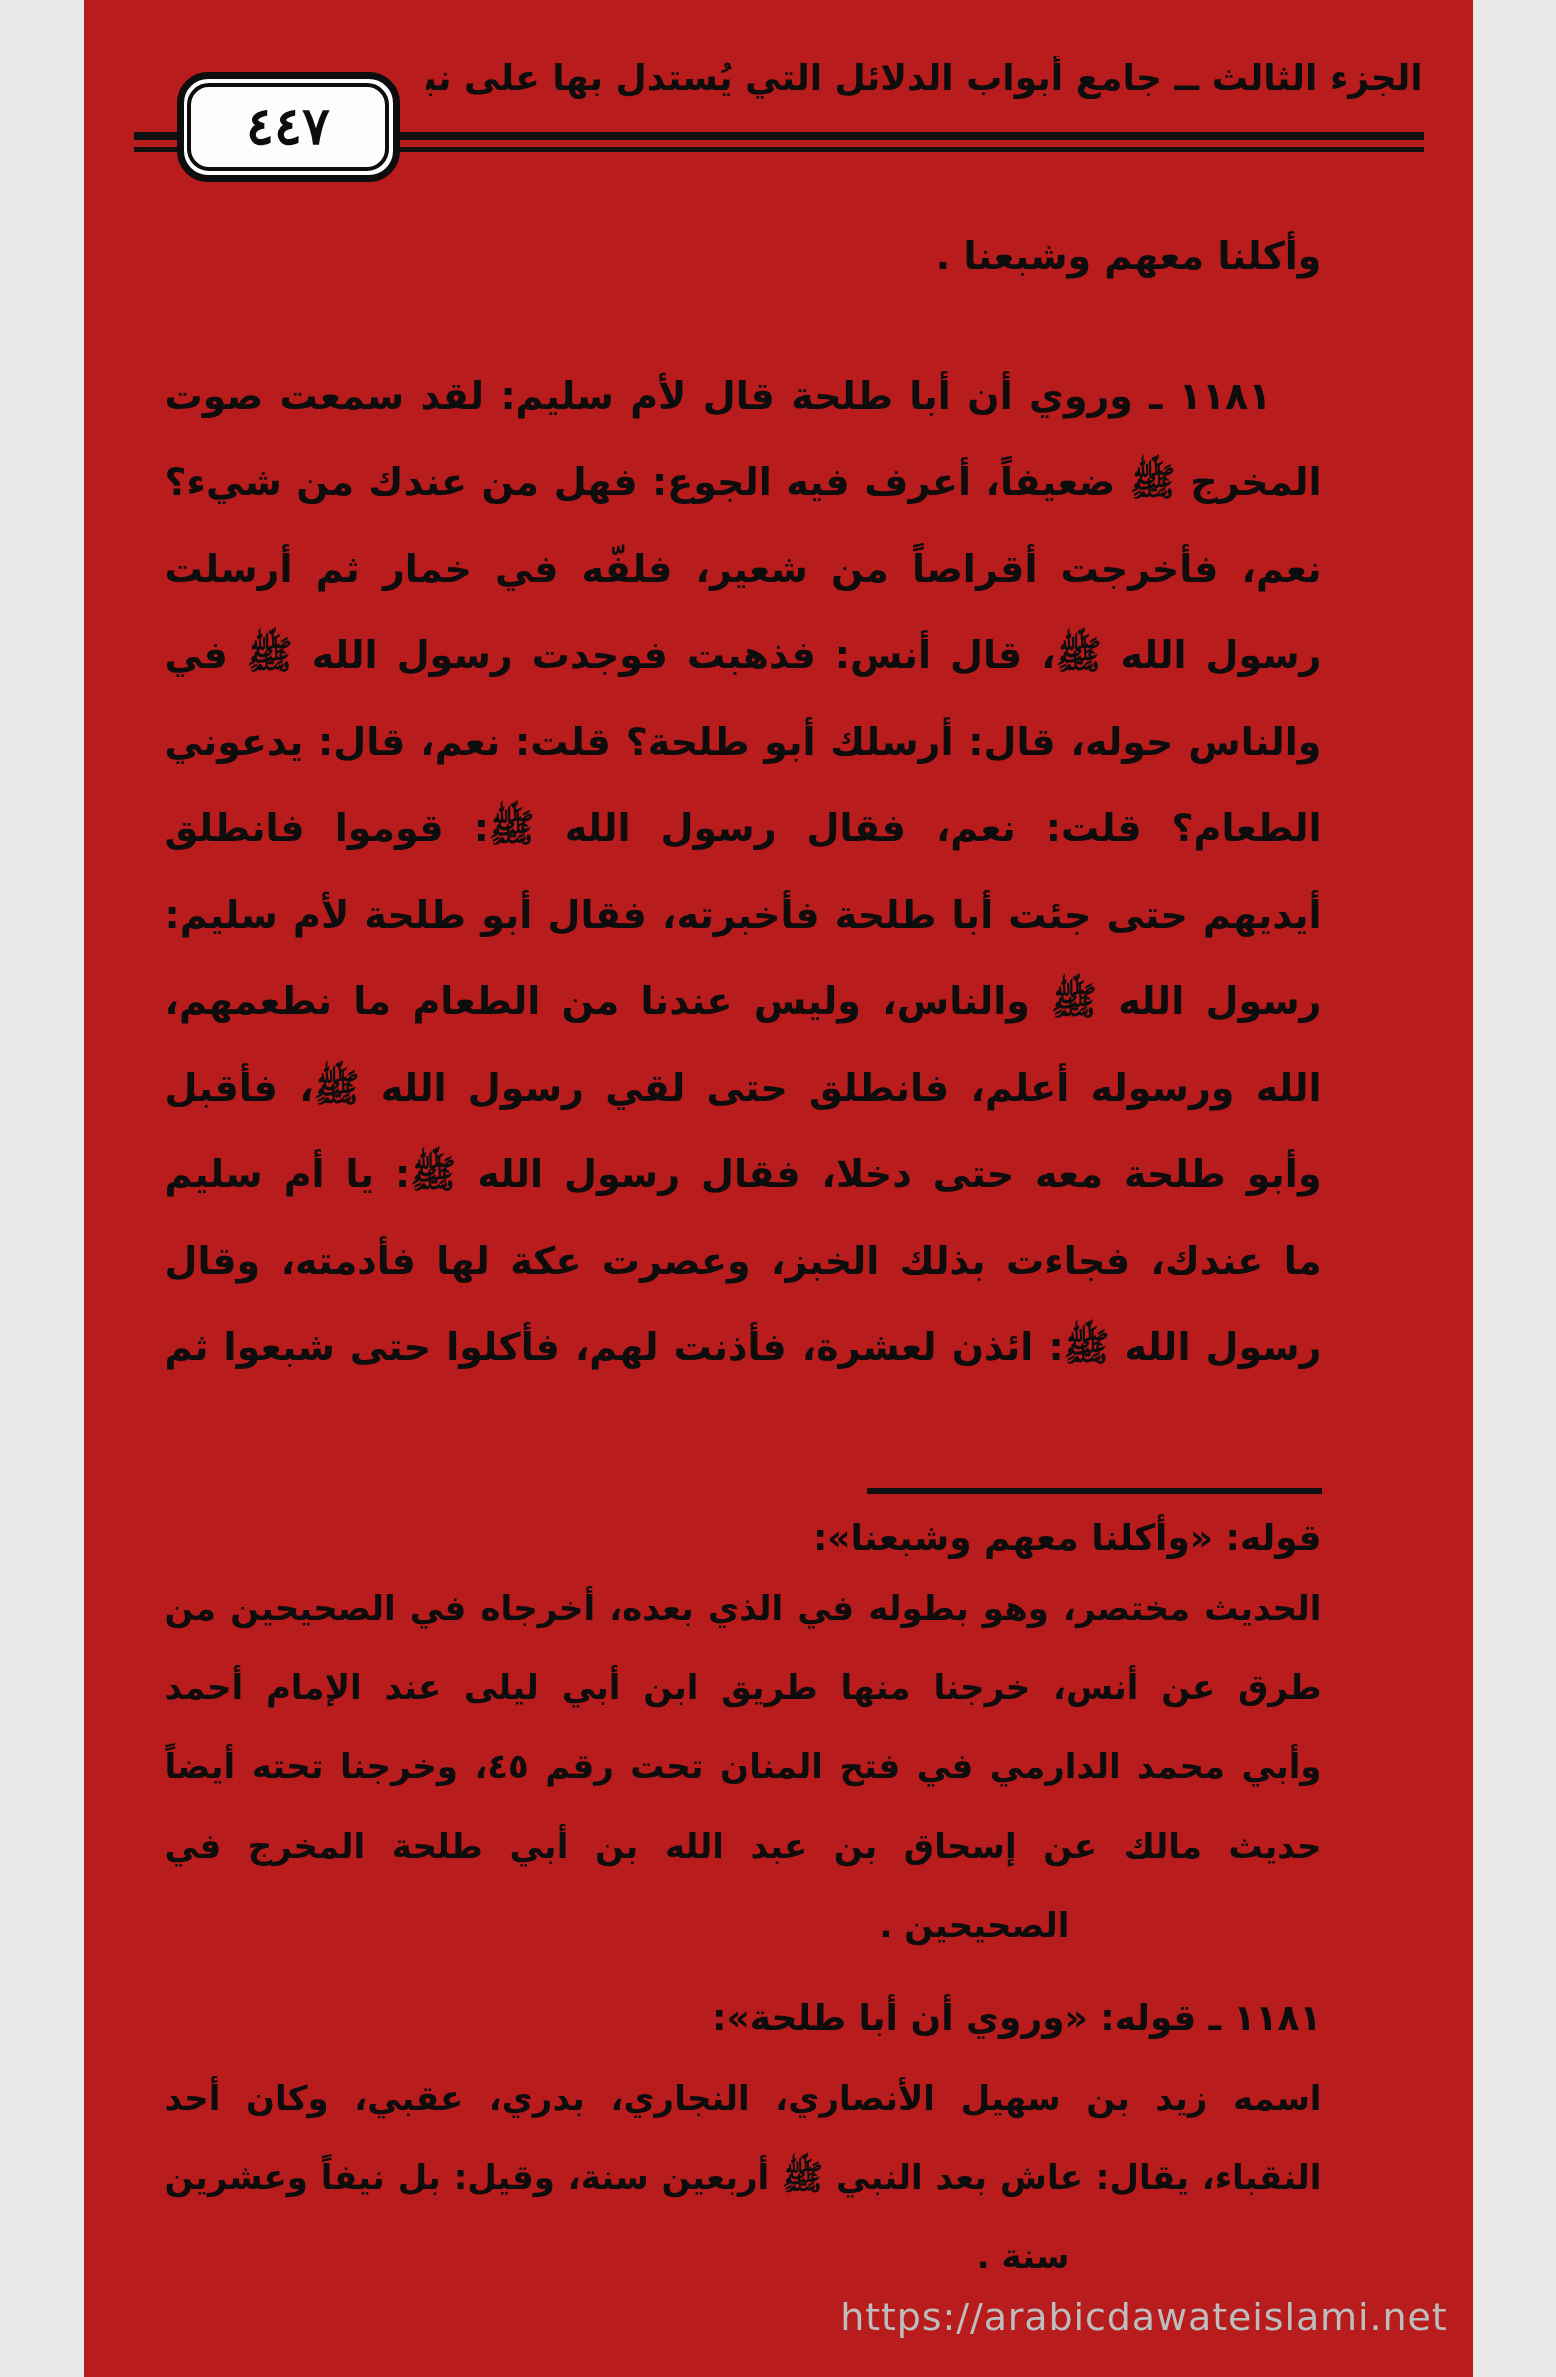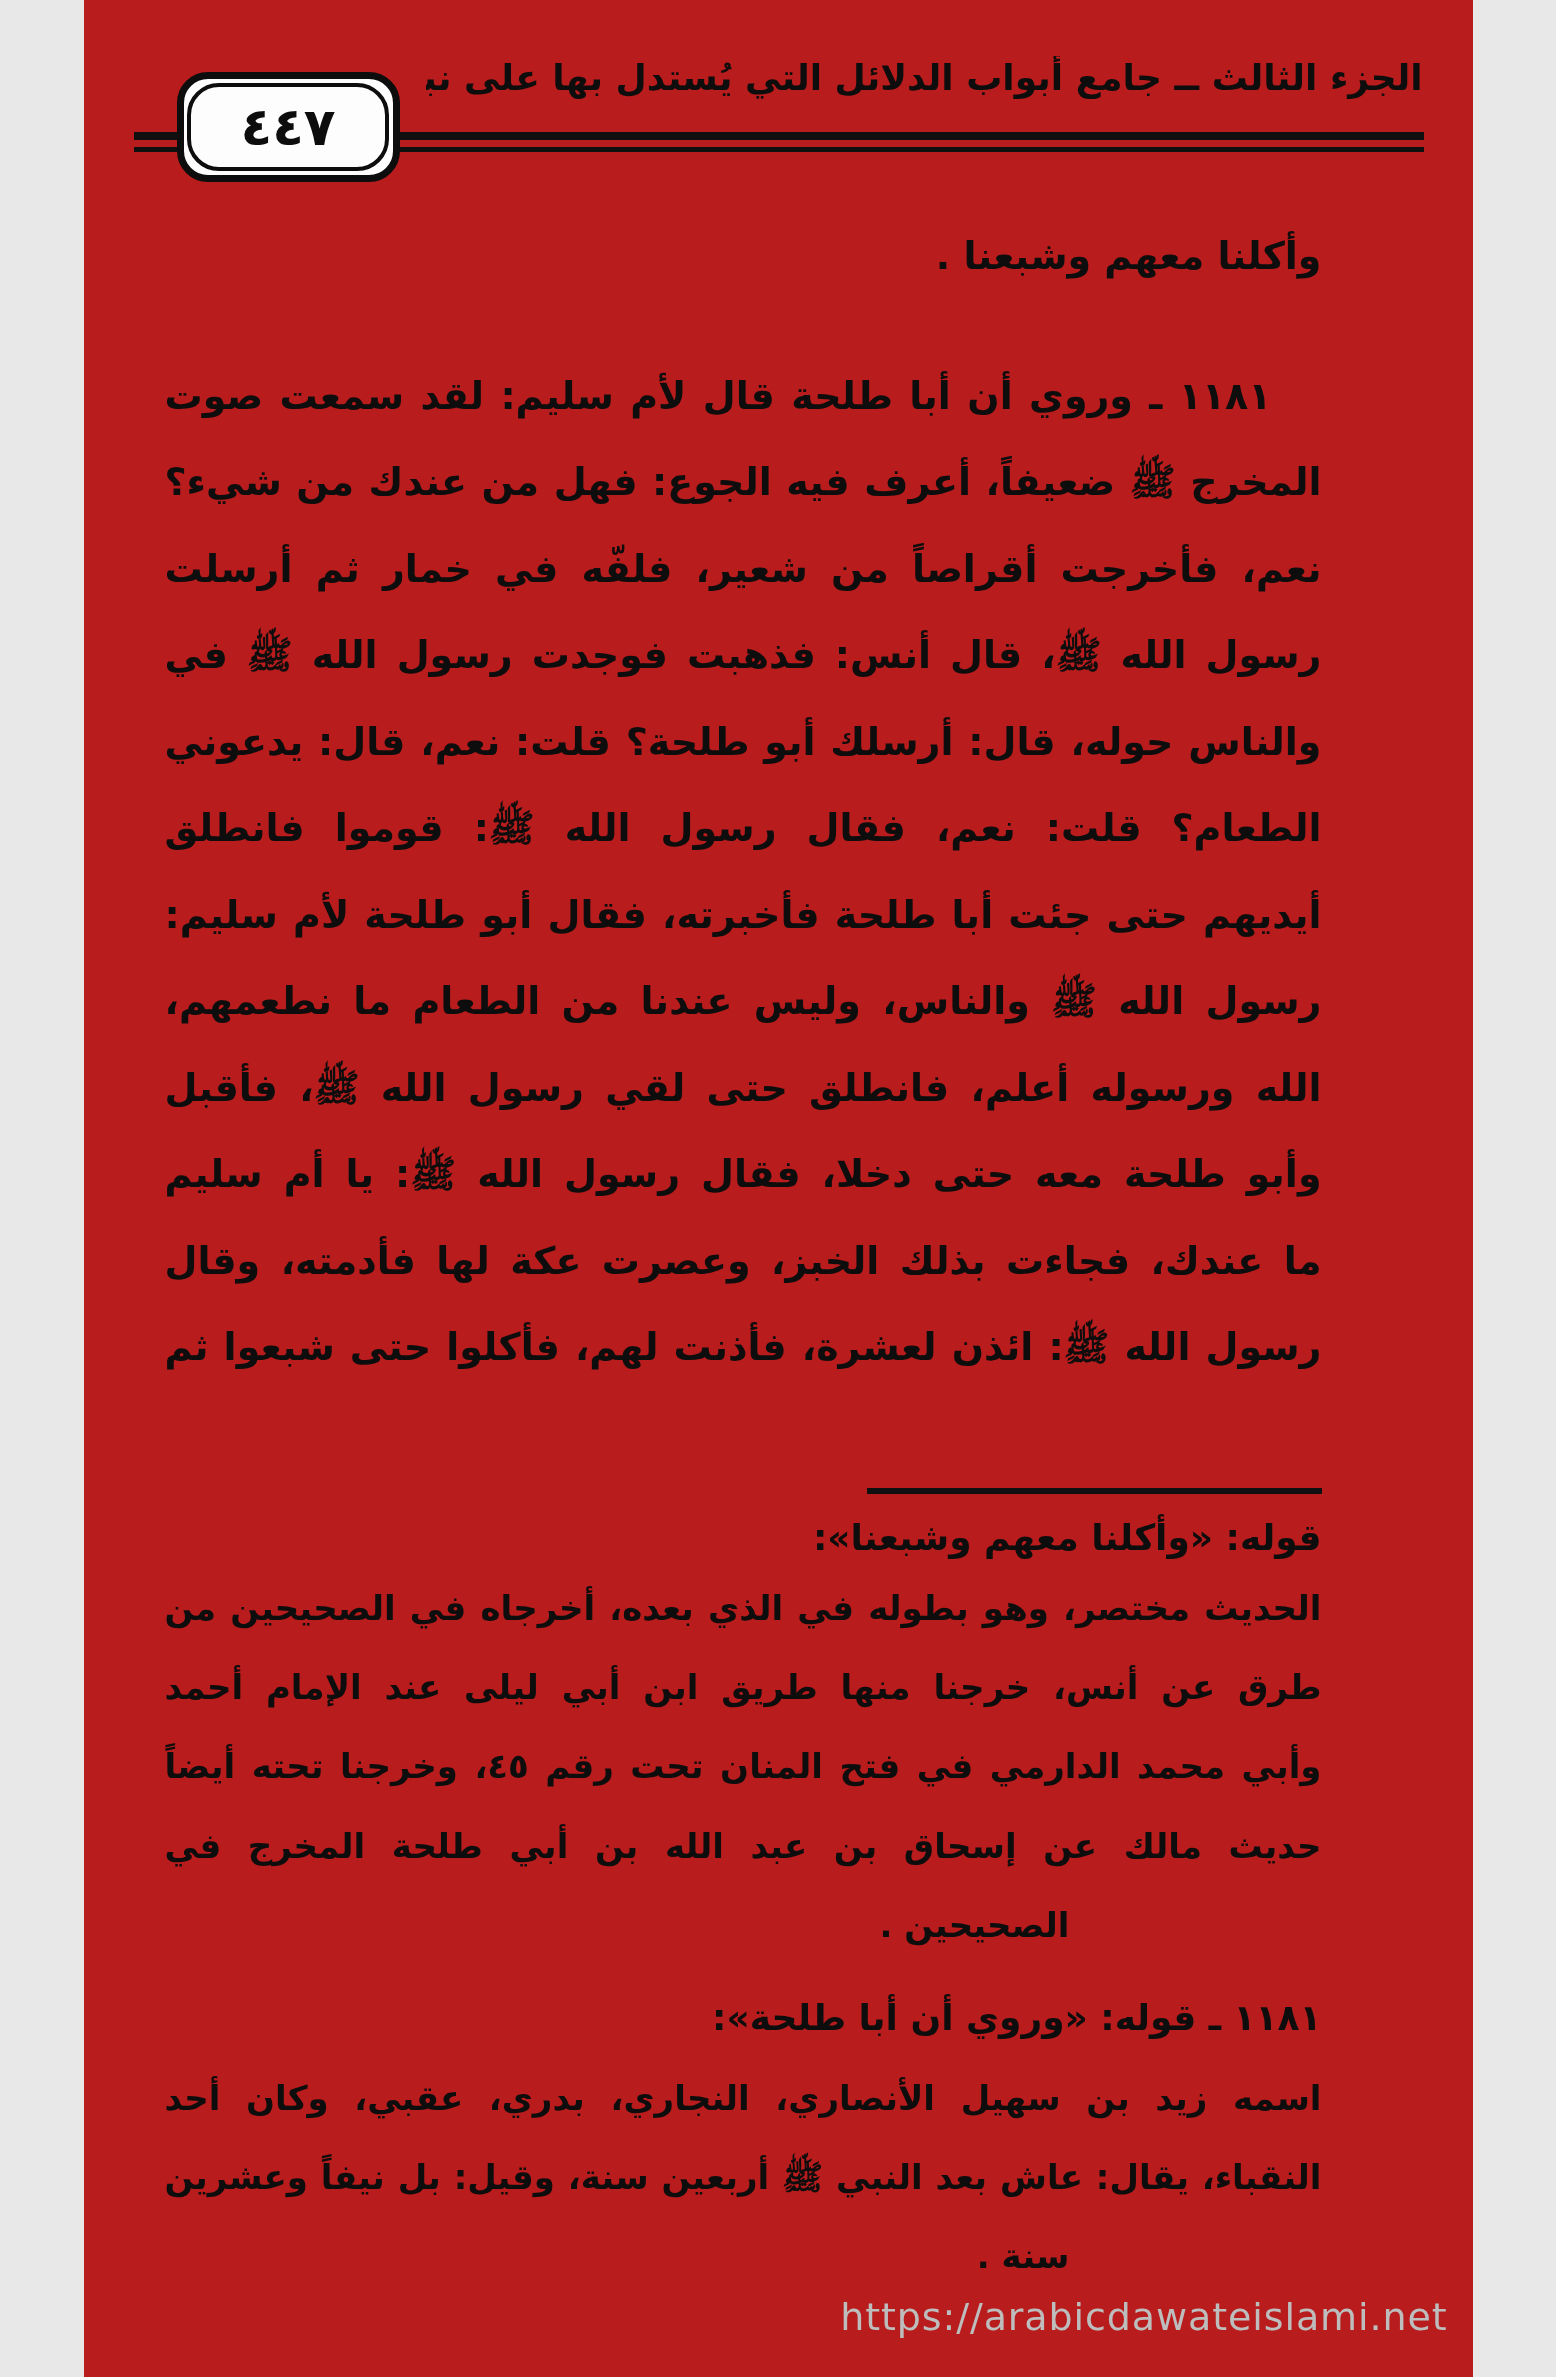--- a/index.html
+++ b/index.html
@@ -20,22 +20,22 @@
     text-align:right;white-space:nowrap;overflow:hidden;
   }
   .rule-a{position:absolute;left:50px;right:49px;top:132px;height:8px;background:#101010;}
   .rule-b{position:absolute;left:50px;right:49px;top:147px;height:4.5px;background:#101010;}
   .page-badge{
     position:absolute;left:93px;top:72px;width:223px;height:110px;
     background:#fdfdfd;border:7.2px solid #0d0d0d;border-radius:31px;
     box-sizing:border-box;
   }
   .page-badge-inner{
-    position:absolute;inset:3.6px;border:4.5px solid #0d0d0d;border-radius:32px;
-    display:flex;align-items:center;justify-content:center;
+    position:absolute;inset:3.6px;border:4.5px solid #0d0d0d;border-radius:22px;
+    display:flex;align-items:center;justify-content:center;font-family:Liberation Serif, serif;
   }
   .page-badge-num{font-size:52px;font-weight:bold;line-height:1;}
   
   .bline{
     position:absolute;right:151px;left:81px;height:86px;
     line-height:86px;font-size:38px;font-weight:bold;
     text-align:justify;text-align-last:justify;-moz-text-align-last:justify;
     overflow:hidden;
   }
   .bline.end{text-align:right;text-align-last:right;-moz-text-align-last:right;}

